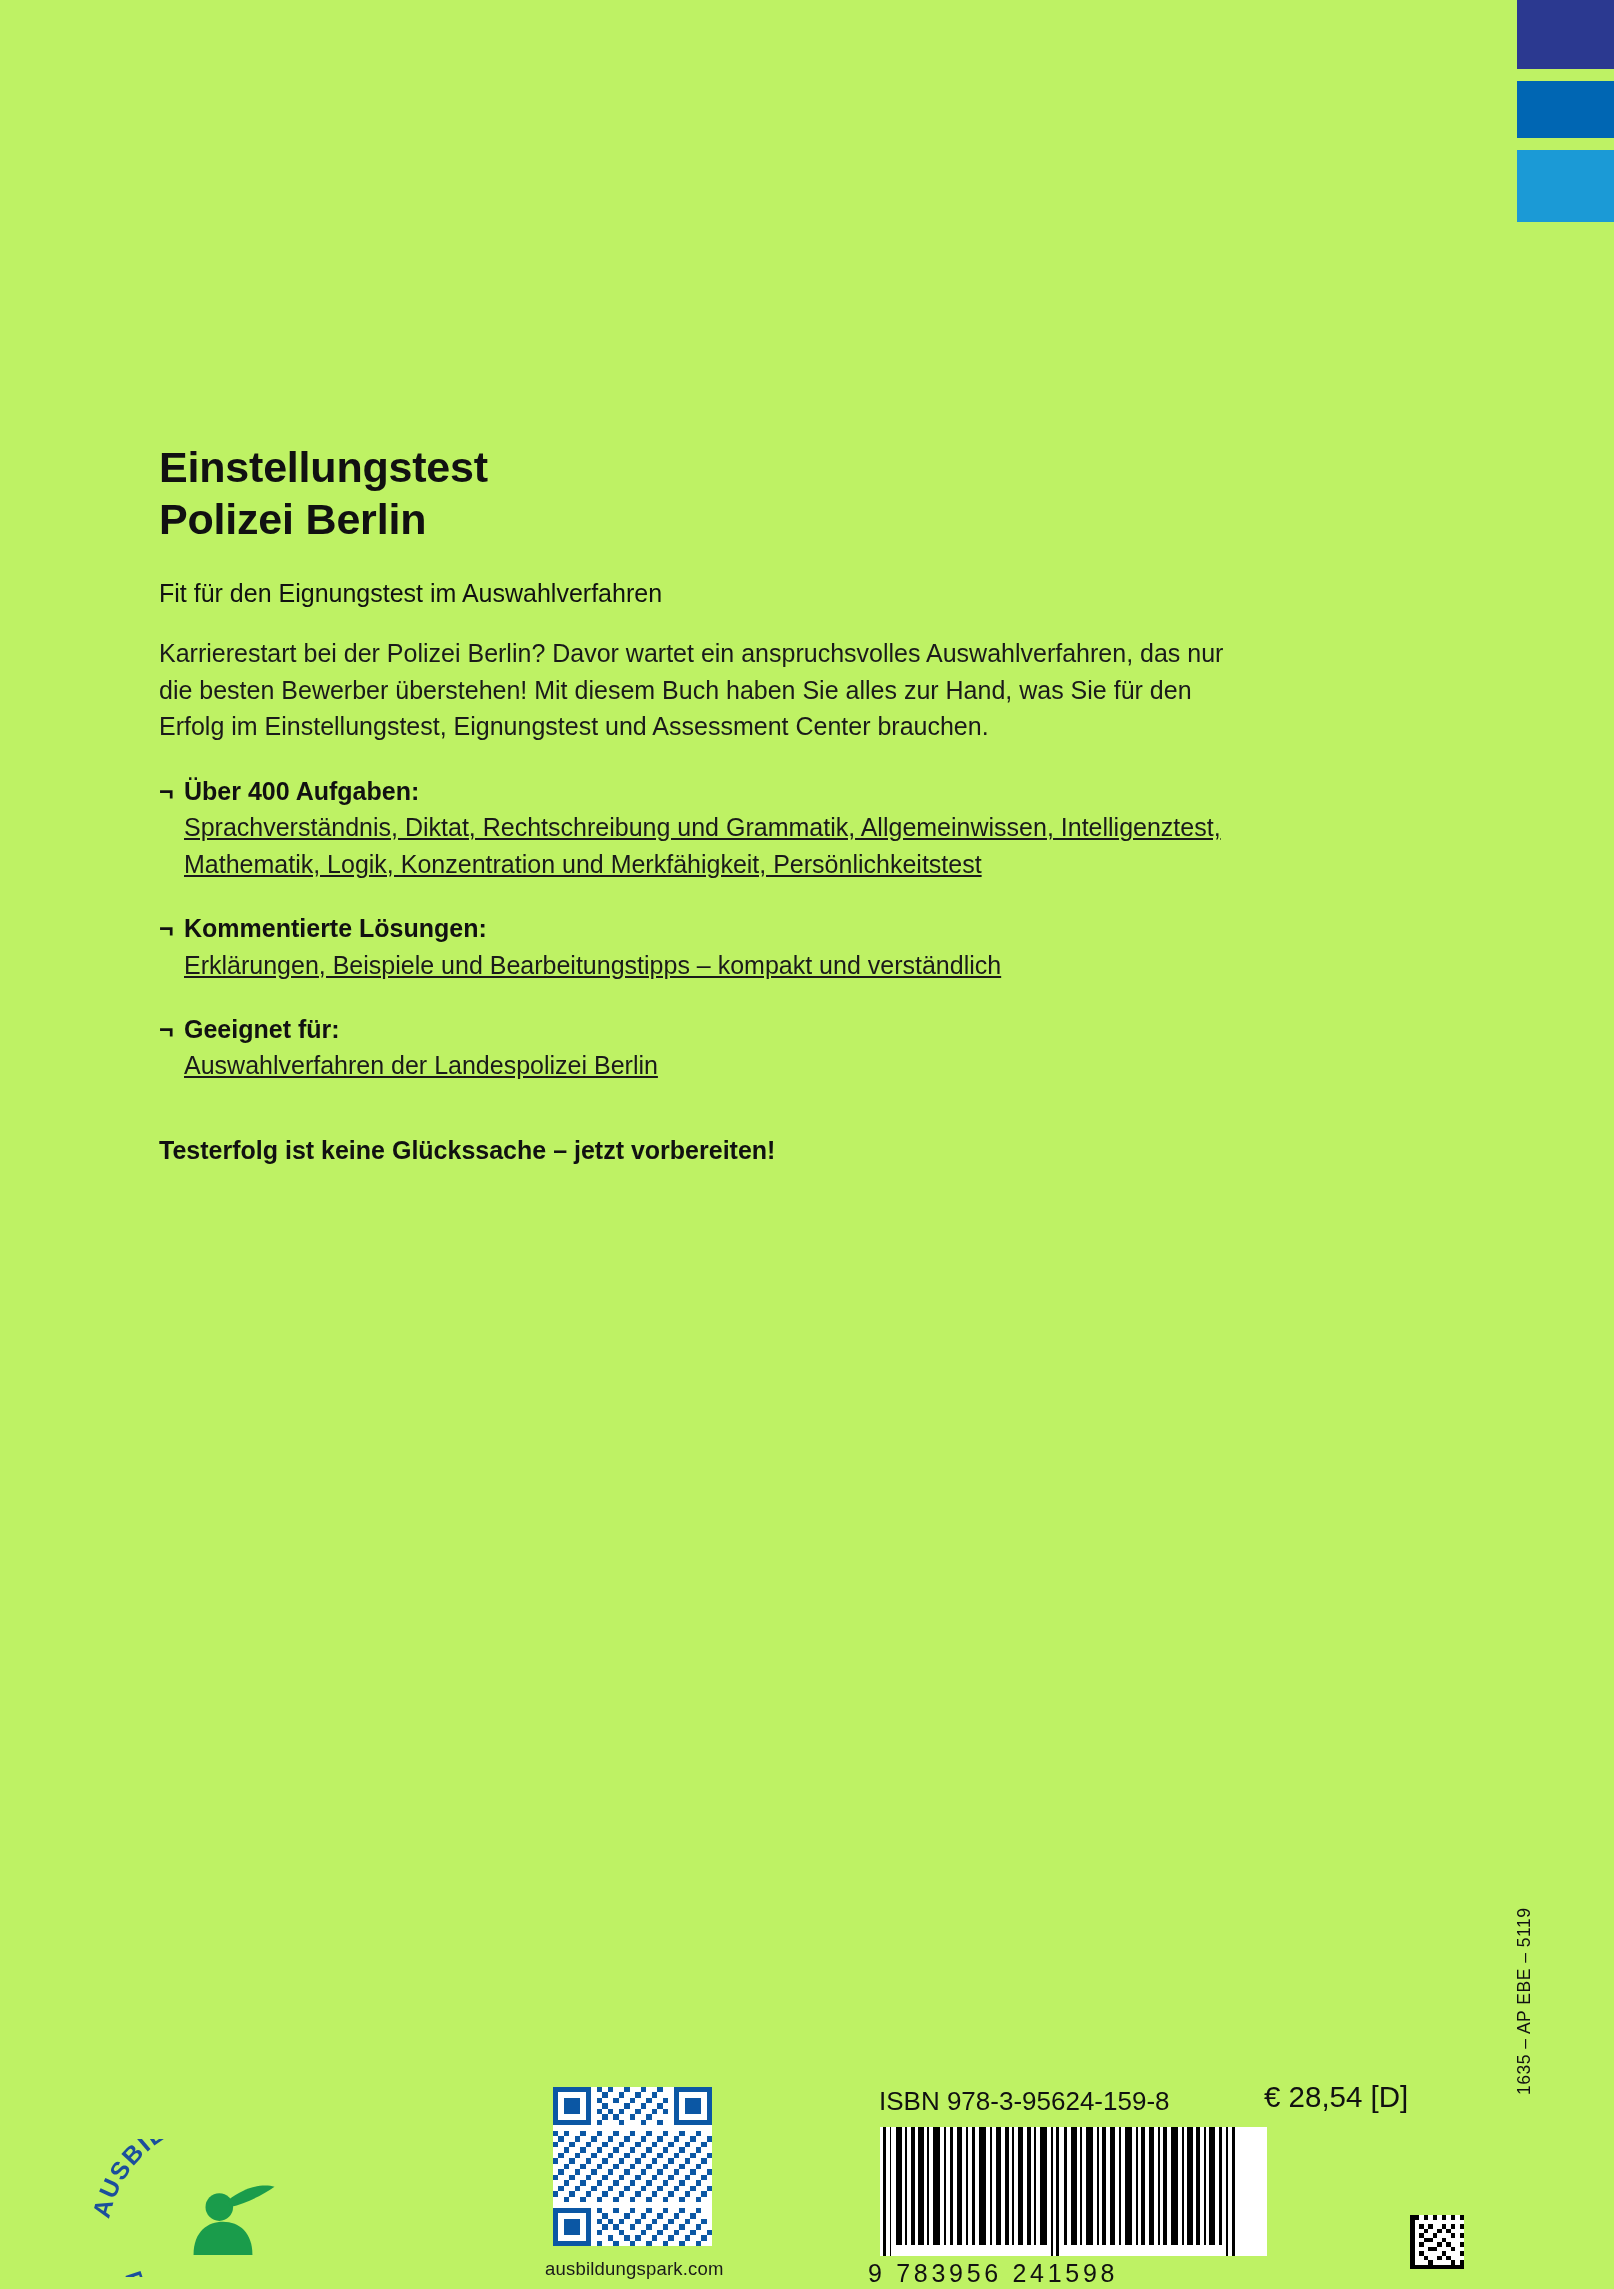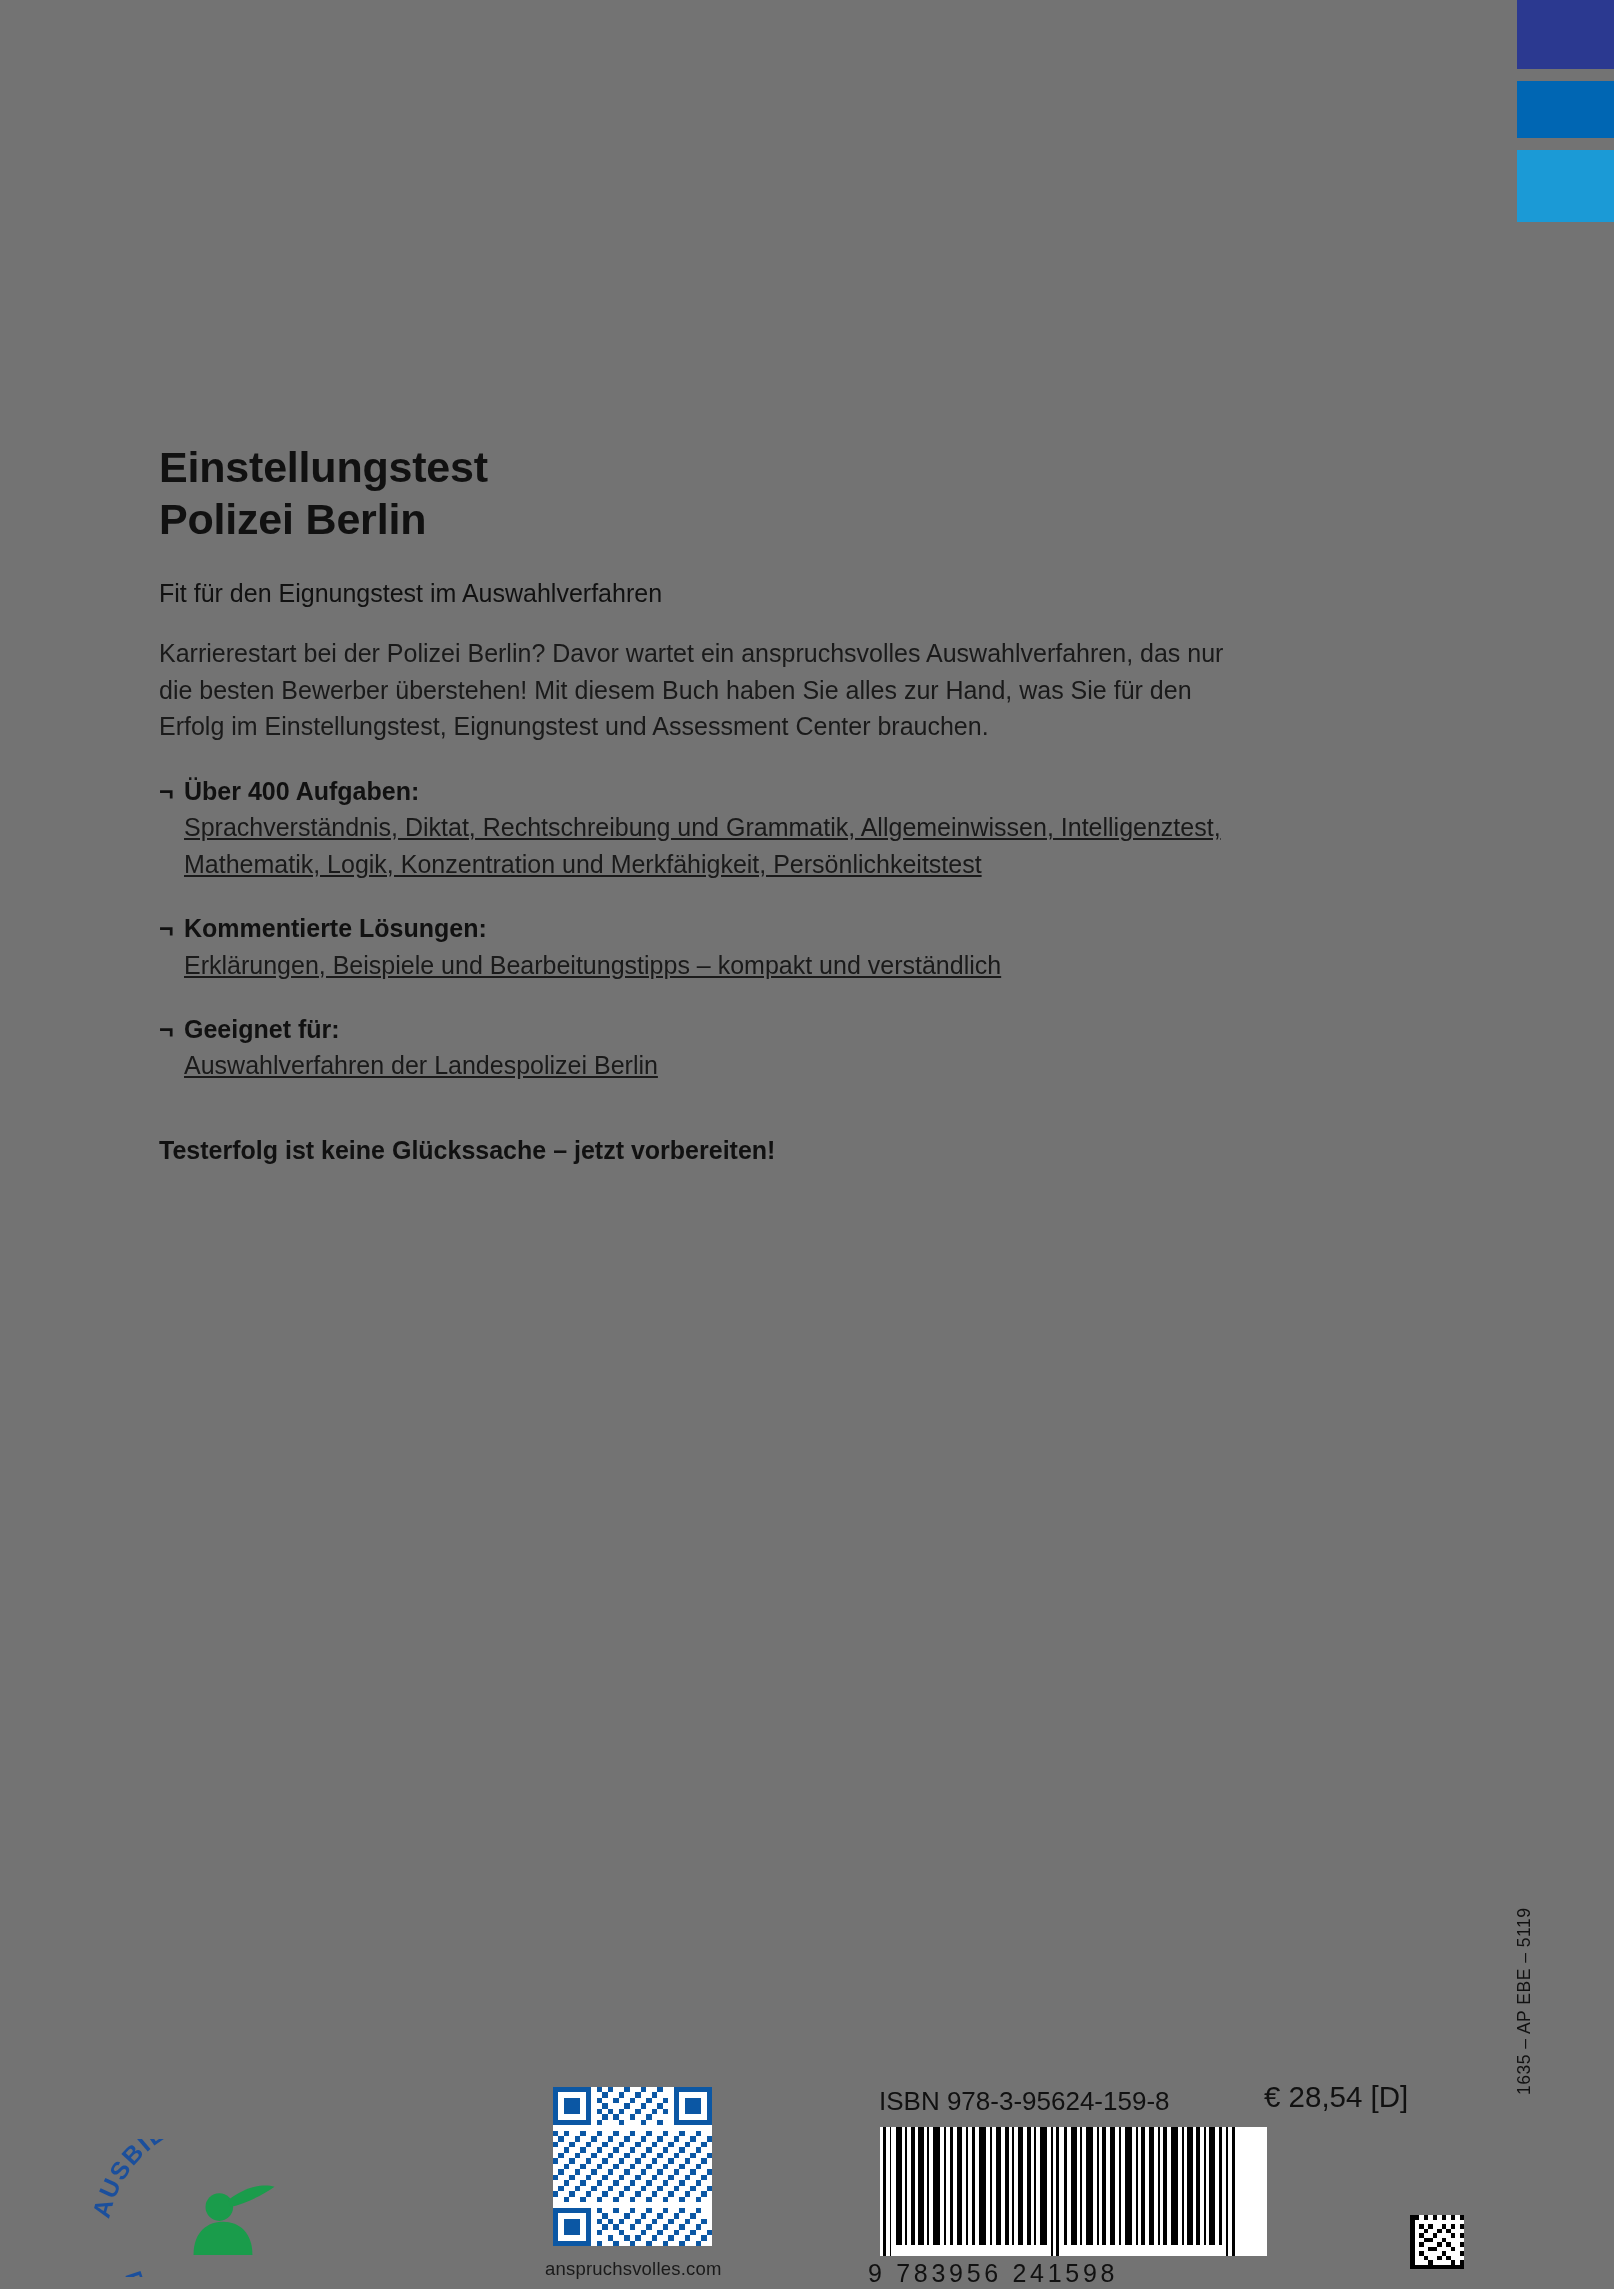--- a/index.html
+++ b/index.html
@@ -8,21 +8,21 @@
     background: #ffffff;
   }
   body {
     font-family: "Liberation Sans", sans-serif;
     color: #1a1a1a;
   }
   .page {
     position: relative;
     width: 1614px;
     height: 2290px;
-    background: #737373;
+    background: #bef264;
     overflow: hidden;
   }
 
   
   .bar {
     position: absolute;
     right: 0;
     width: 97px;
   }
   .bar-1 { top: 0px;   height: 69px;  background: #2b3990; }
@@ -486,21 +486,21 @@
           <rect x="27" y="27" width="1" height="1"></rect>
           <rect x="8" y="28" width="1" height="1"></rect>
             <rect x="11" y="28" width="1" height="1"></rect>
           <rect x="14" y="28" width="1" height="1"></rect>
             <rect x="17" y="28" width="1" height="1"></rect>
           <rect x="20" y="28" width="1" height="1"></rect>
             <rect x="23" y="28" width="1" height="1"></rect>
           <rect x="26" y="28" width="1" height="1"></rect>
         </g>
       </svg>
-      <div class="qr-caption">anspruchsvolles.com</div>
+      <div class="qr-caption">ausbildungspark.com</div>
     </div>
 
     <div class="isbn-line">ISBN 978-3-95624-159-8</div>
     <div class="price">€ 28,54 [D]</div>
 
     <div class="barcode">
       <svg width="388" height="129" viewBox="0 0 420 140" shape-rendering="crispEdges" xmlns="http://www.w3.org/2000/svg">
         <rect width="420" height="140" fill="#ffffff"></rect>
         <g fill="#000000">
           <rect x="4" y="0" width="3" height="140"></rect>

